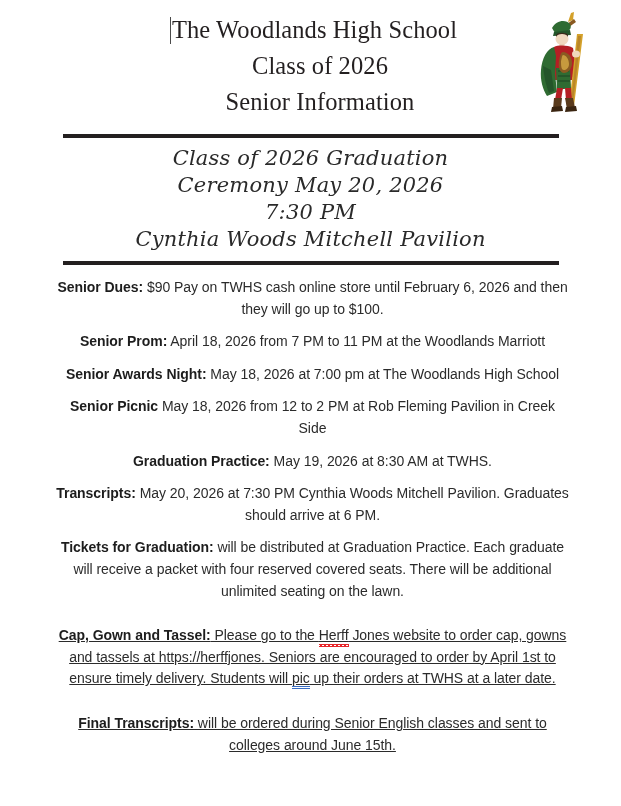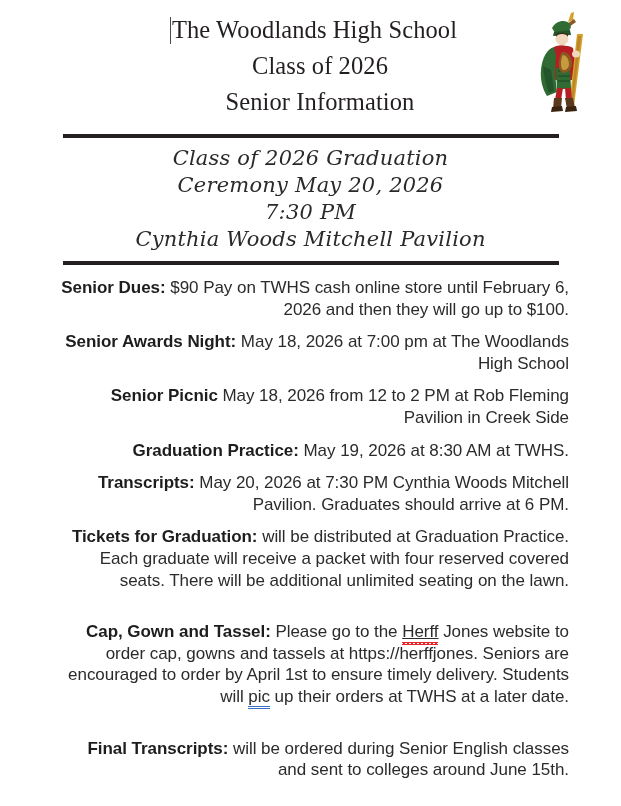--- a/index.html
+++ b/index.html
@@ -87,29 +87,30 @@
     line-height: 27px;
     white-space: nowrap;
     letter-spacing: 0.2px;
   }
 
   
   .body-area {
     padding: 12px 52px 0 56px;
   }
   .para {
-    font-size: 17px;
+    font-size: 14px;
     line-height: 21.6px;
     margin: 0 0 11px 0;
     color: #2b2b2b;
-    text-align: right;
+    text-align: center;
     letter-spacing: -0.05px;
   }
   .para.gap-before {
-    margin-top: 30px;
+    margin-top: 23px;
+    text-decoration: underline;
   }
   .para .lbl {
     font-weight: bold;
     color: #1d1d1d;
   }
 
   .spell-error {
     text-decoration: underline;
     text-decoration-color: #2b2b2b;
     position: relative;
@@ -205,20 +206,23 @@
   </div>
 
   <div class="rule rule-bottom"></div>
 
   <div class="body-area">
 
     <p class="para">
       <span class="lbl">Senior Dues:</span><span> $90 Pay on TWHS cash online store until February 6, 2026 and then they will go up to $100.</span>
     </p>
 
+    <p class="para">
+      <span class="lbl">Senior Prom:</span><span> April 18, 2026 from 7 PM to 11 PM at the Woodlands Marriott</span>
+    </p>
 
     <p class="para">
       <span class="lbl">Senior Awards Night:</span><span> May 18, 2026 at 7:00 pm at The Woodlands High School</span>
     </p>
 
     <p class="para">
       <span class="lbl">Senior Picnic</span><span> May 18, 2026 from 12 to 2 PM at Rob Fleming Pavilion in Creek Side</span>
     </p>
 
     <p class="para">

